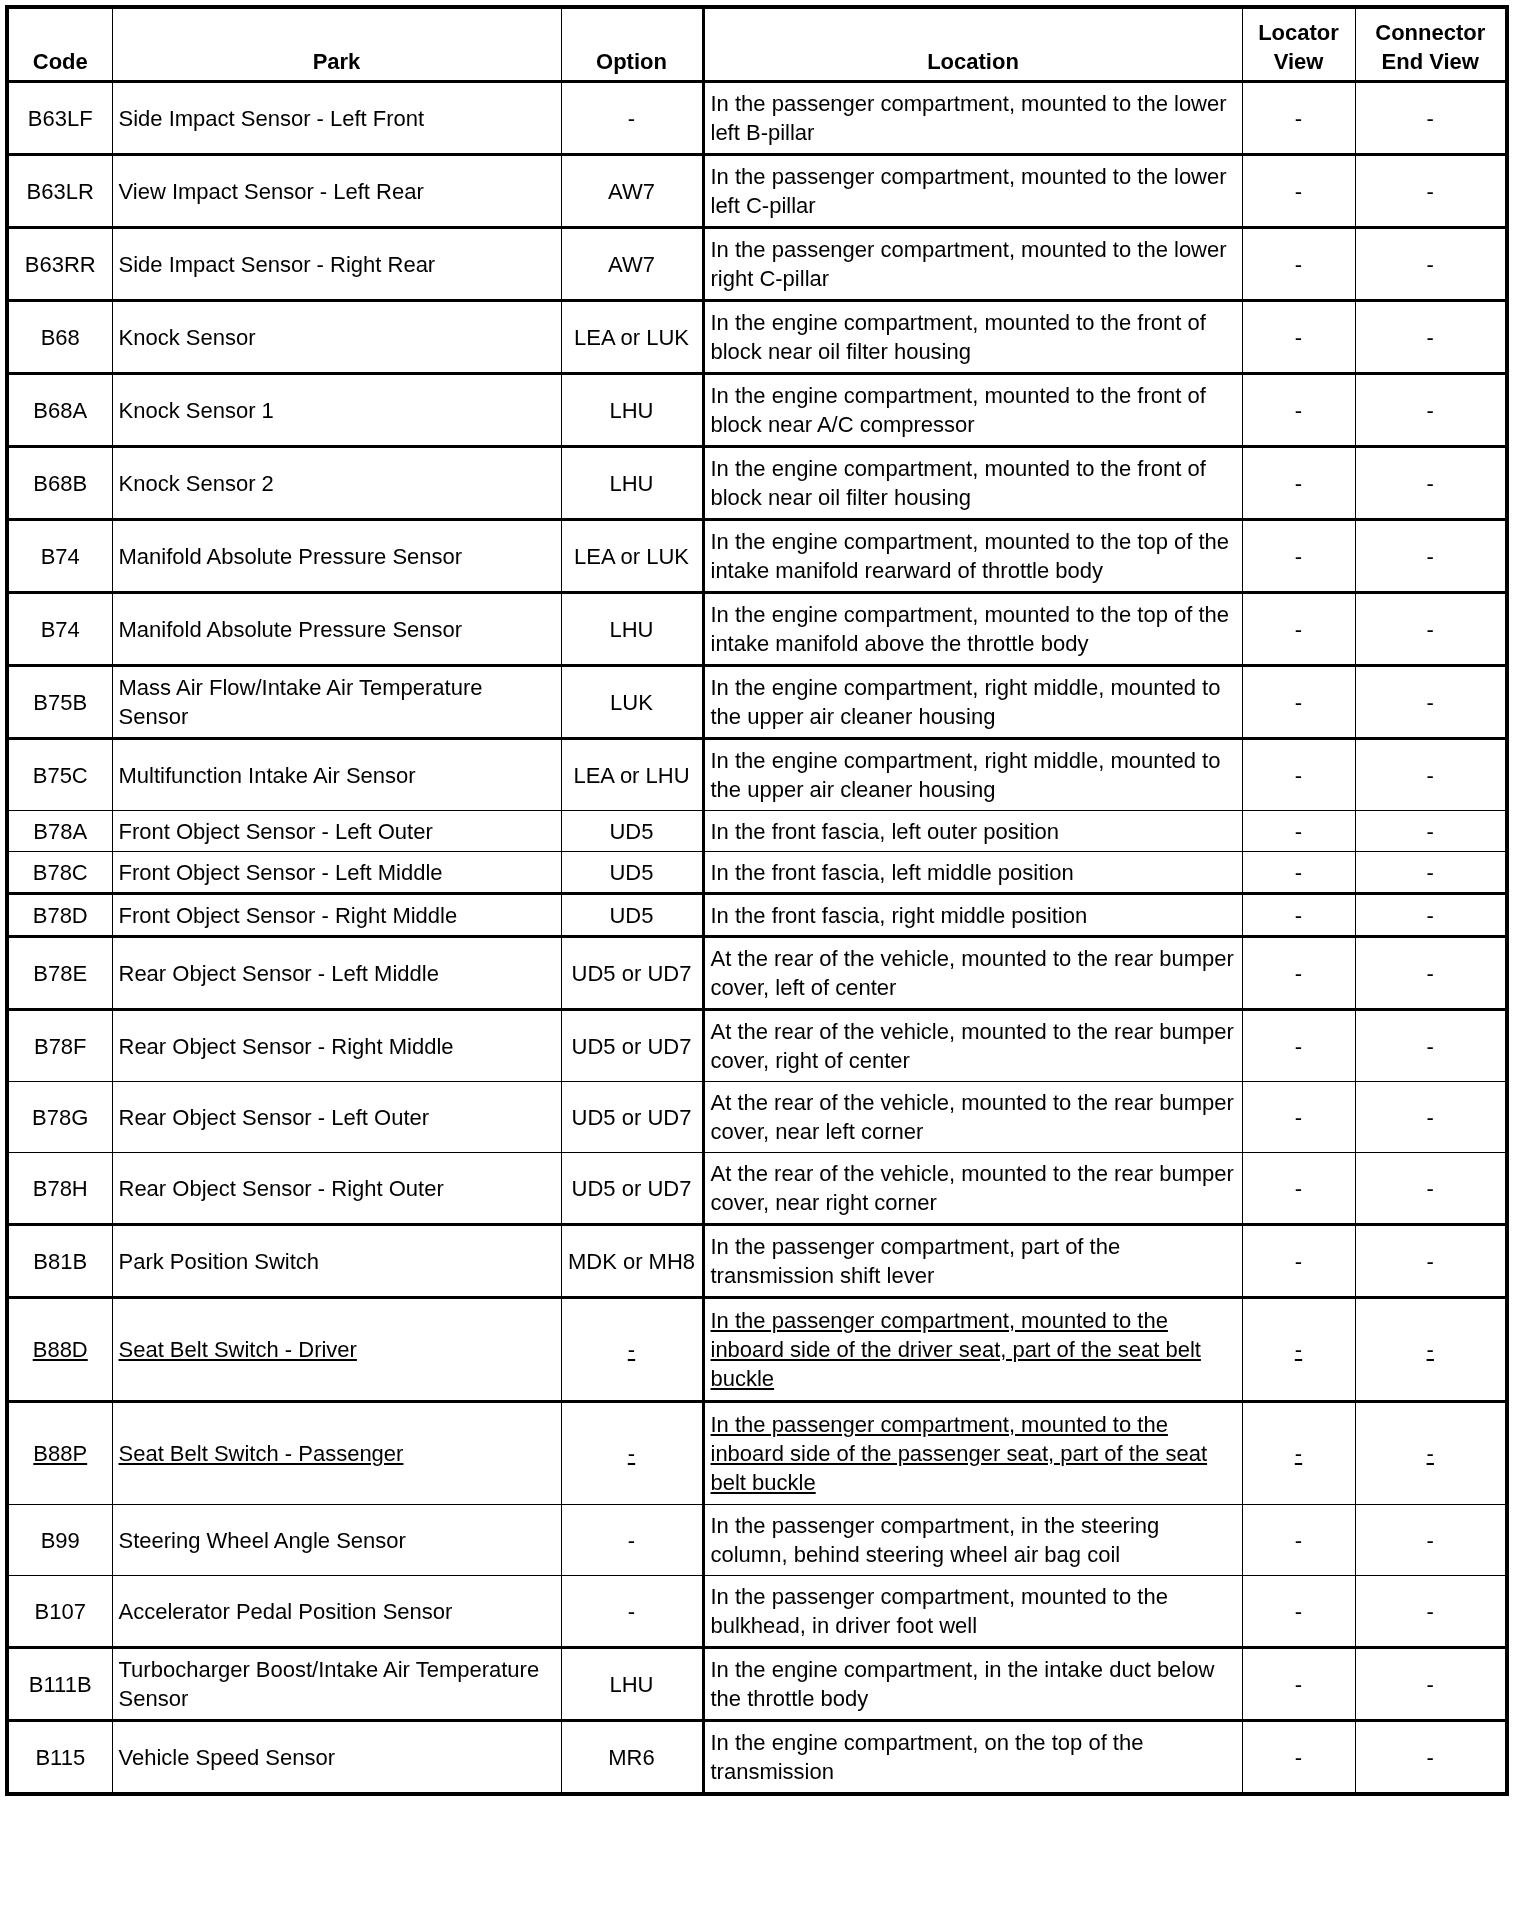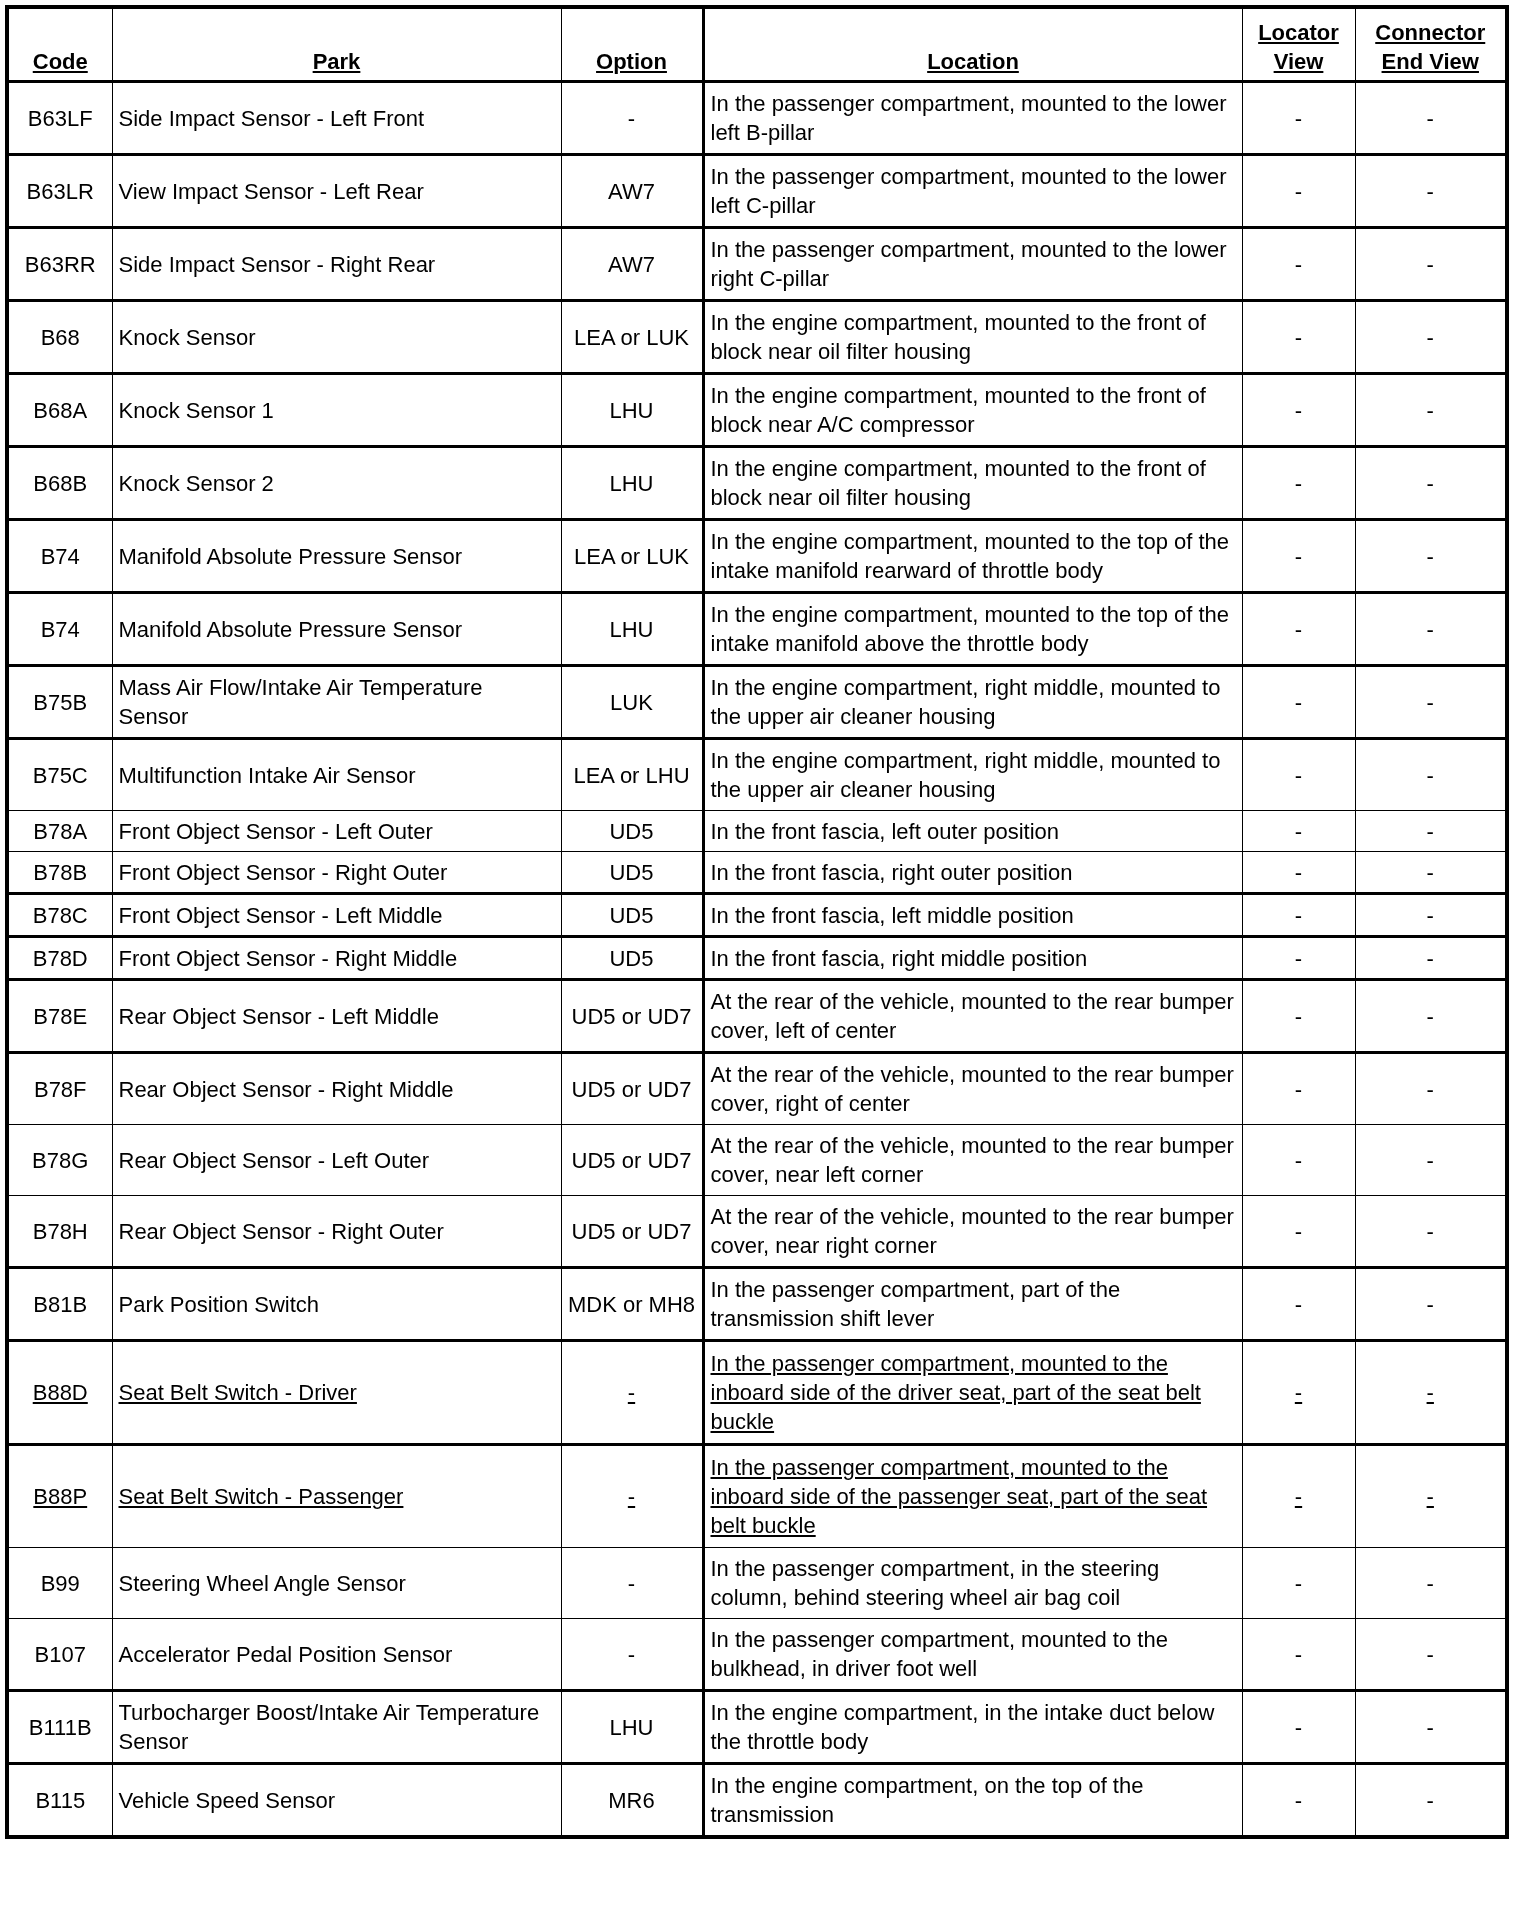--- a/index.html
+++ b/index.html
@@ -10,21 +10,21 @@
                   border: 4px solid #000; }
     table.parts col.c-code { width: 105px; }
     table.parts col.c-name { width: 449px; }
     table.parts col.c-opt { width: 142px; }
     table.parts col.c-loc { width: 539px; }
     table.parts col.c-lv { width: 113px; }
     table.parts col.c-cev { width: 152px; }
     th, td { border: 1.5px solid #000; font-size: 22px; line-height: 29px; padding: 0 6px;
              vertical-align: middle; }
     thead th { font-weight: bold; height: 67px; vertical-align: bottom; padding-bottom: 4px;
-               text-align: center; font-size: 22px; line-height: 29px; text-decoration: underline; }
+               text-align: center; font-size: 22px; line-height: 29px; }
     thead tr { border-bottom: 3px solid #000; }
     th.loc-h, td.loc { border-left: 3px solid #000; }
     td.code, td.opt, td.lv, td.cev { text-align: center; }
     td.name, td.loc { text-align: left; }
     tr.h1 td { height: 40px; }
     tr.h2 td { height: 70px; }
     tr.h3 td { height: 101px; text-decoration: underline; }
     tr.thick { border-bottom: 3px solid #000; }
   </style>
 </head>
@@ -133,28 +133,20 @@
       </tr>
       <tr class="h1">
         <td class="code">B78A</td>
         <td class="name">Front Object Sensor - Left Outer</td>
         <td class="opt">UD5</td>
         <td class="loc">In the front fascia, left outer position</td>
         <td class="lv">-</td>
         <td class="cev">-</td>
       </tr>
       <tr class="h1 thick">
-        <td class="code">B78B</td>
-        <td class="name">Front Object Sensor - Right Outer</td>
-        <td class="opt">UD5</td>
-        <td class="loc">In the front fascia, right outer position</td>
-        <td class="lv">-</td>
-        <td class="cev">-</td>
-      </tr>
-      <tr class="h1 thick">
         <td class="code">B78C</td>
         <td class="name">Front Object Sensor - Left Middle</td>
         <td class="opt">UD5</td>
         <td class="loc">In the front fascia, left middle position</td>
         <td class="lv">-</td>
         <td class="cev">-</td>
       </tr>
       <tr class="h1 thick">
         <td class="code">B78D</td>
         <td class="name">Front Object Sensor - Right Middle</td>

